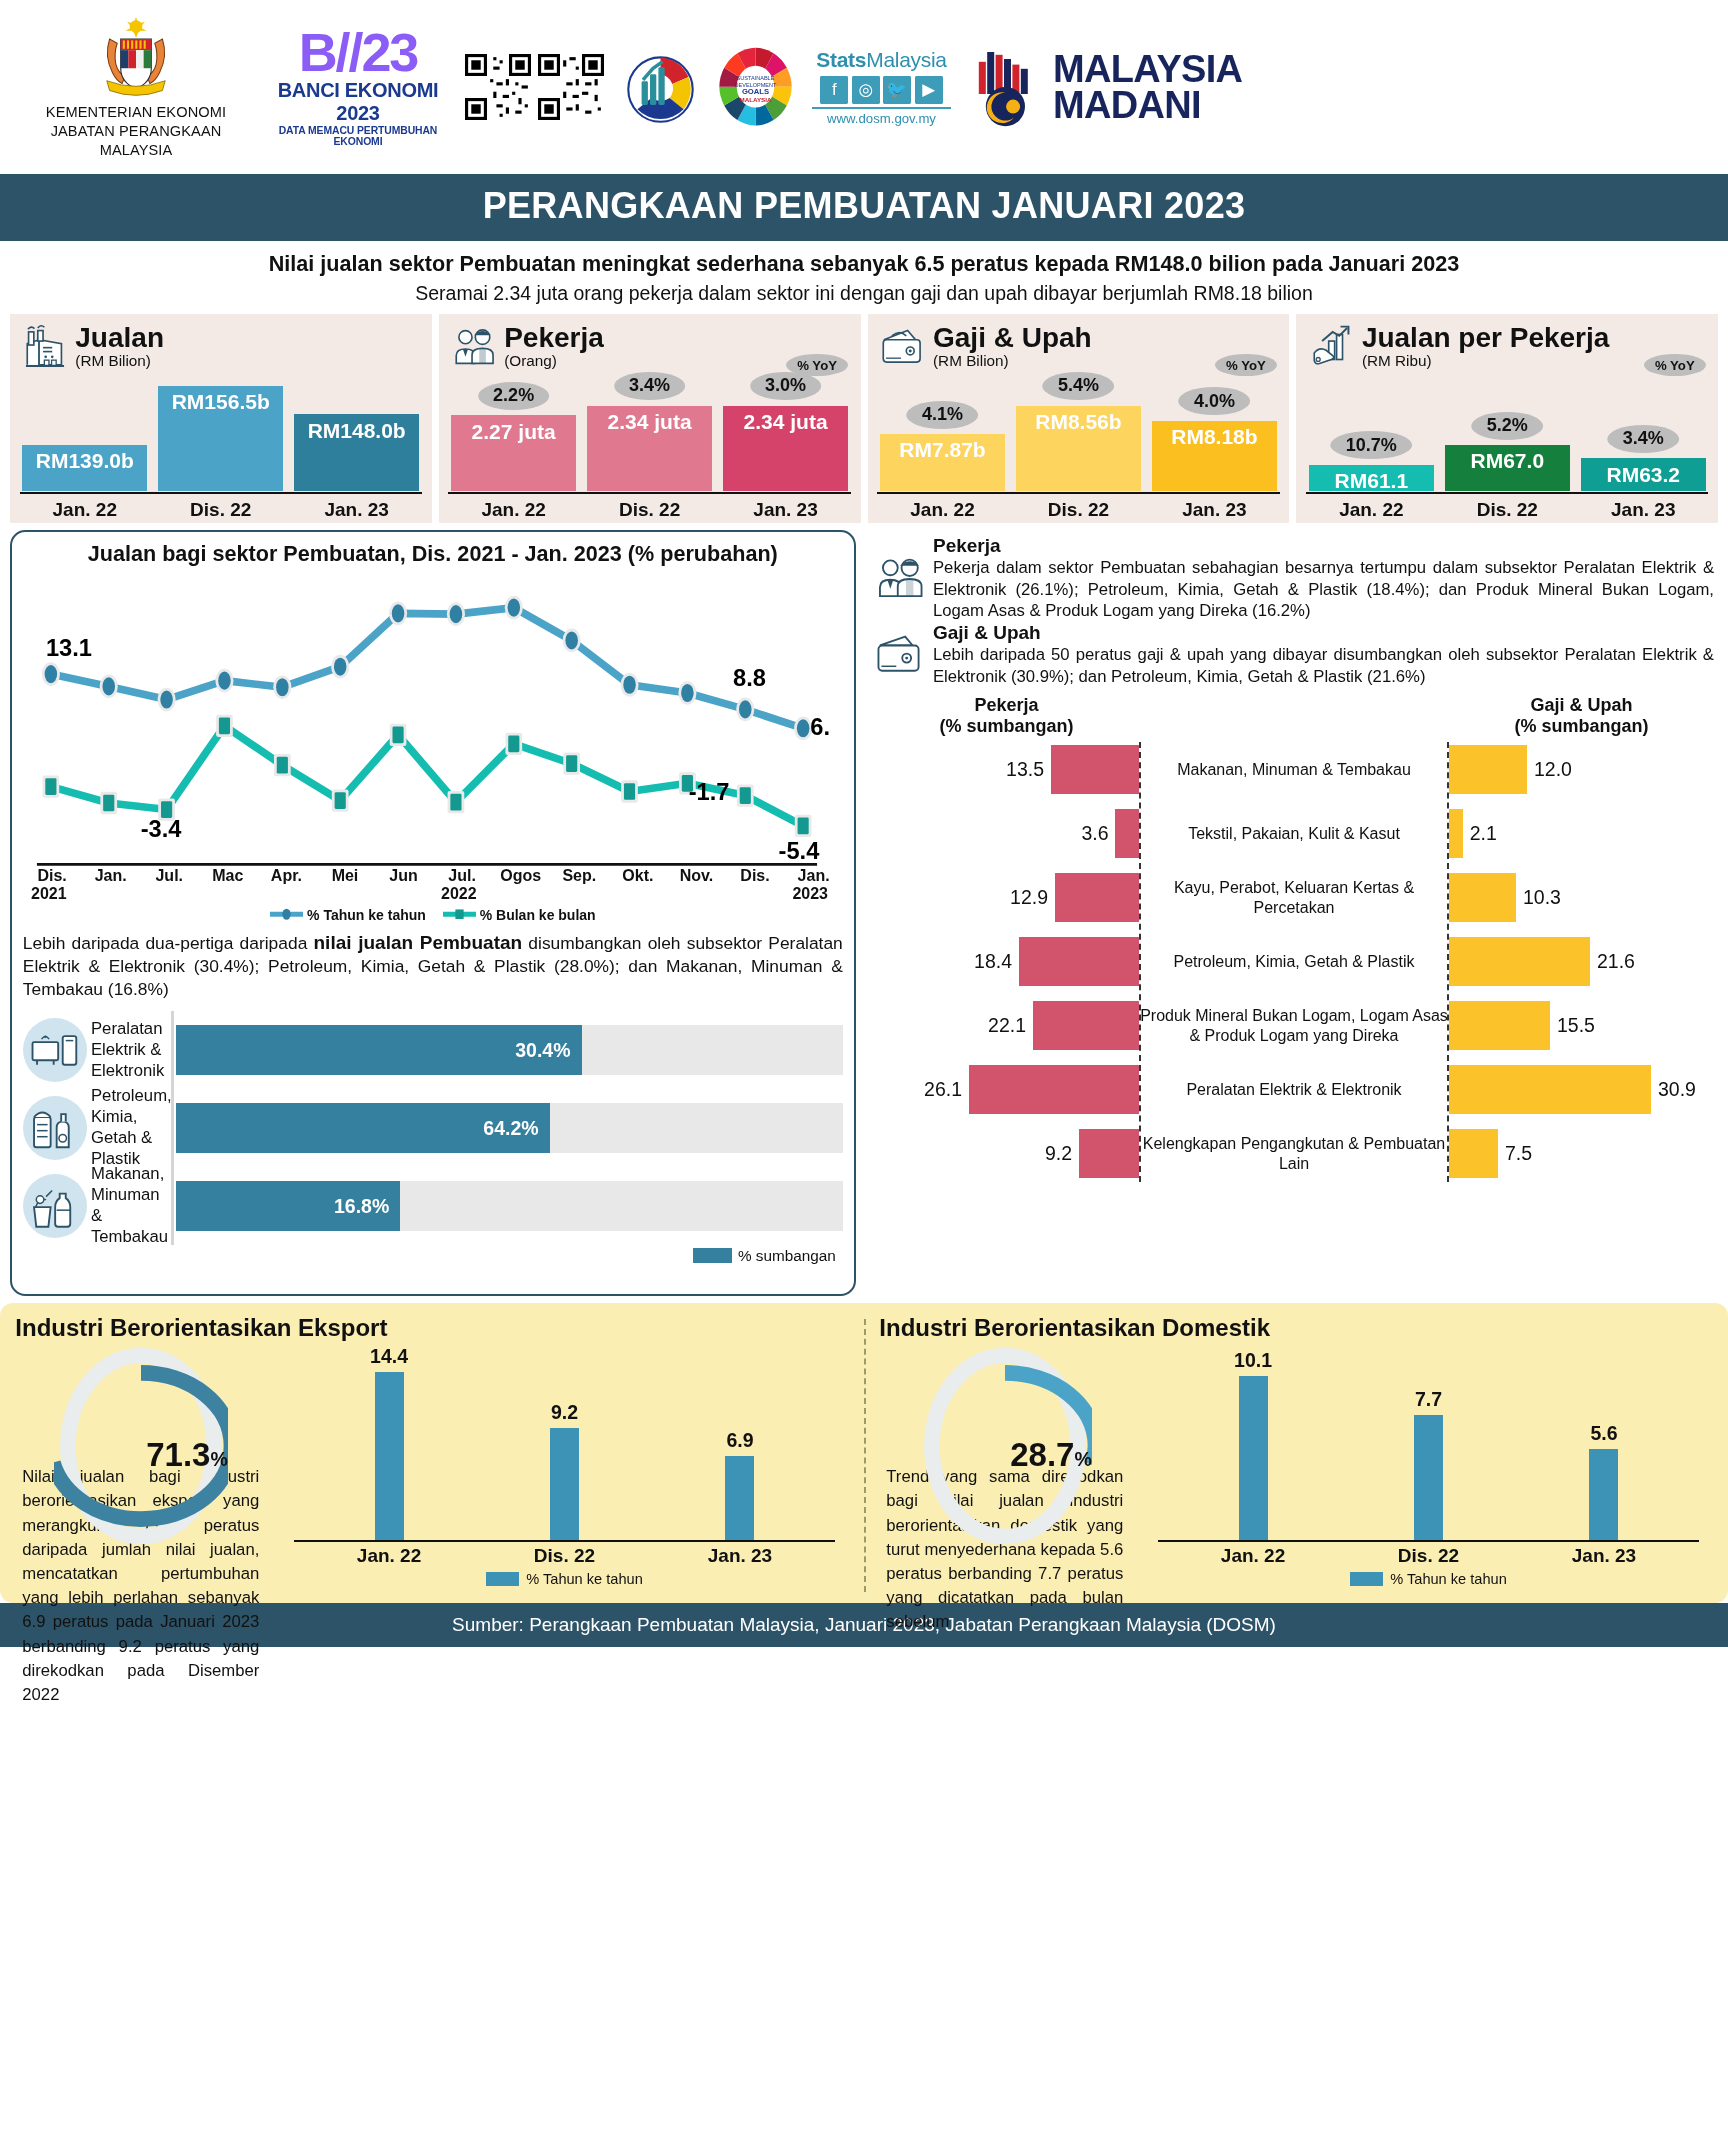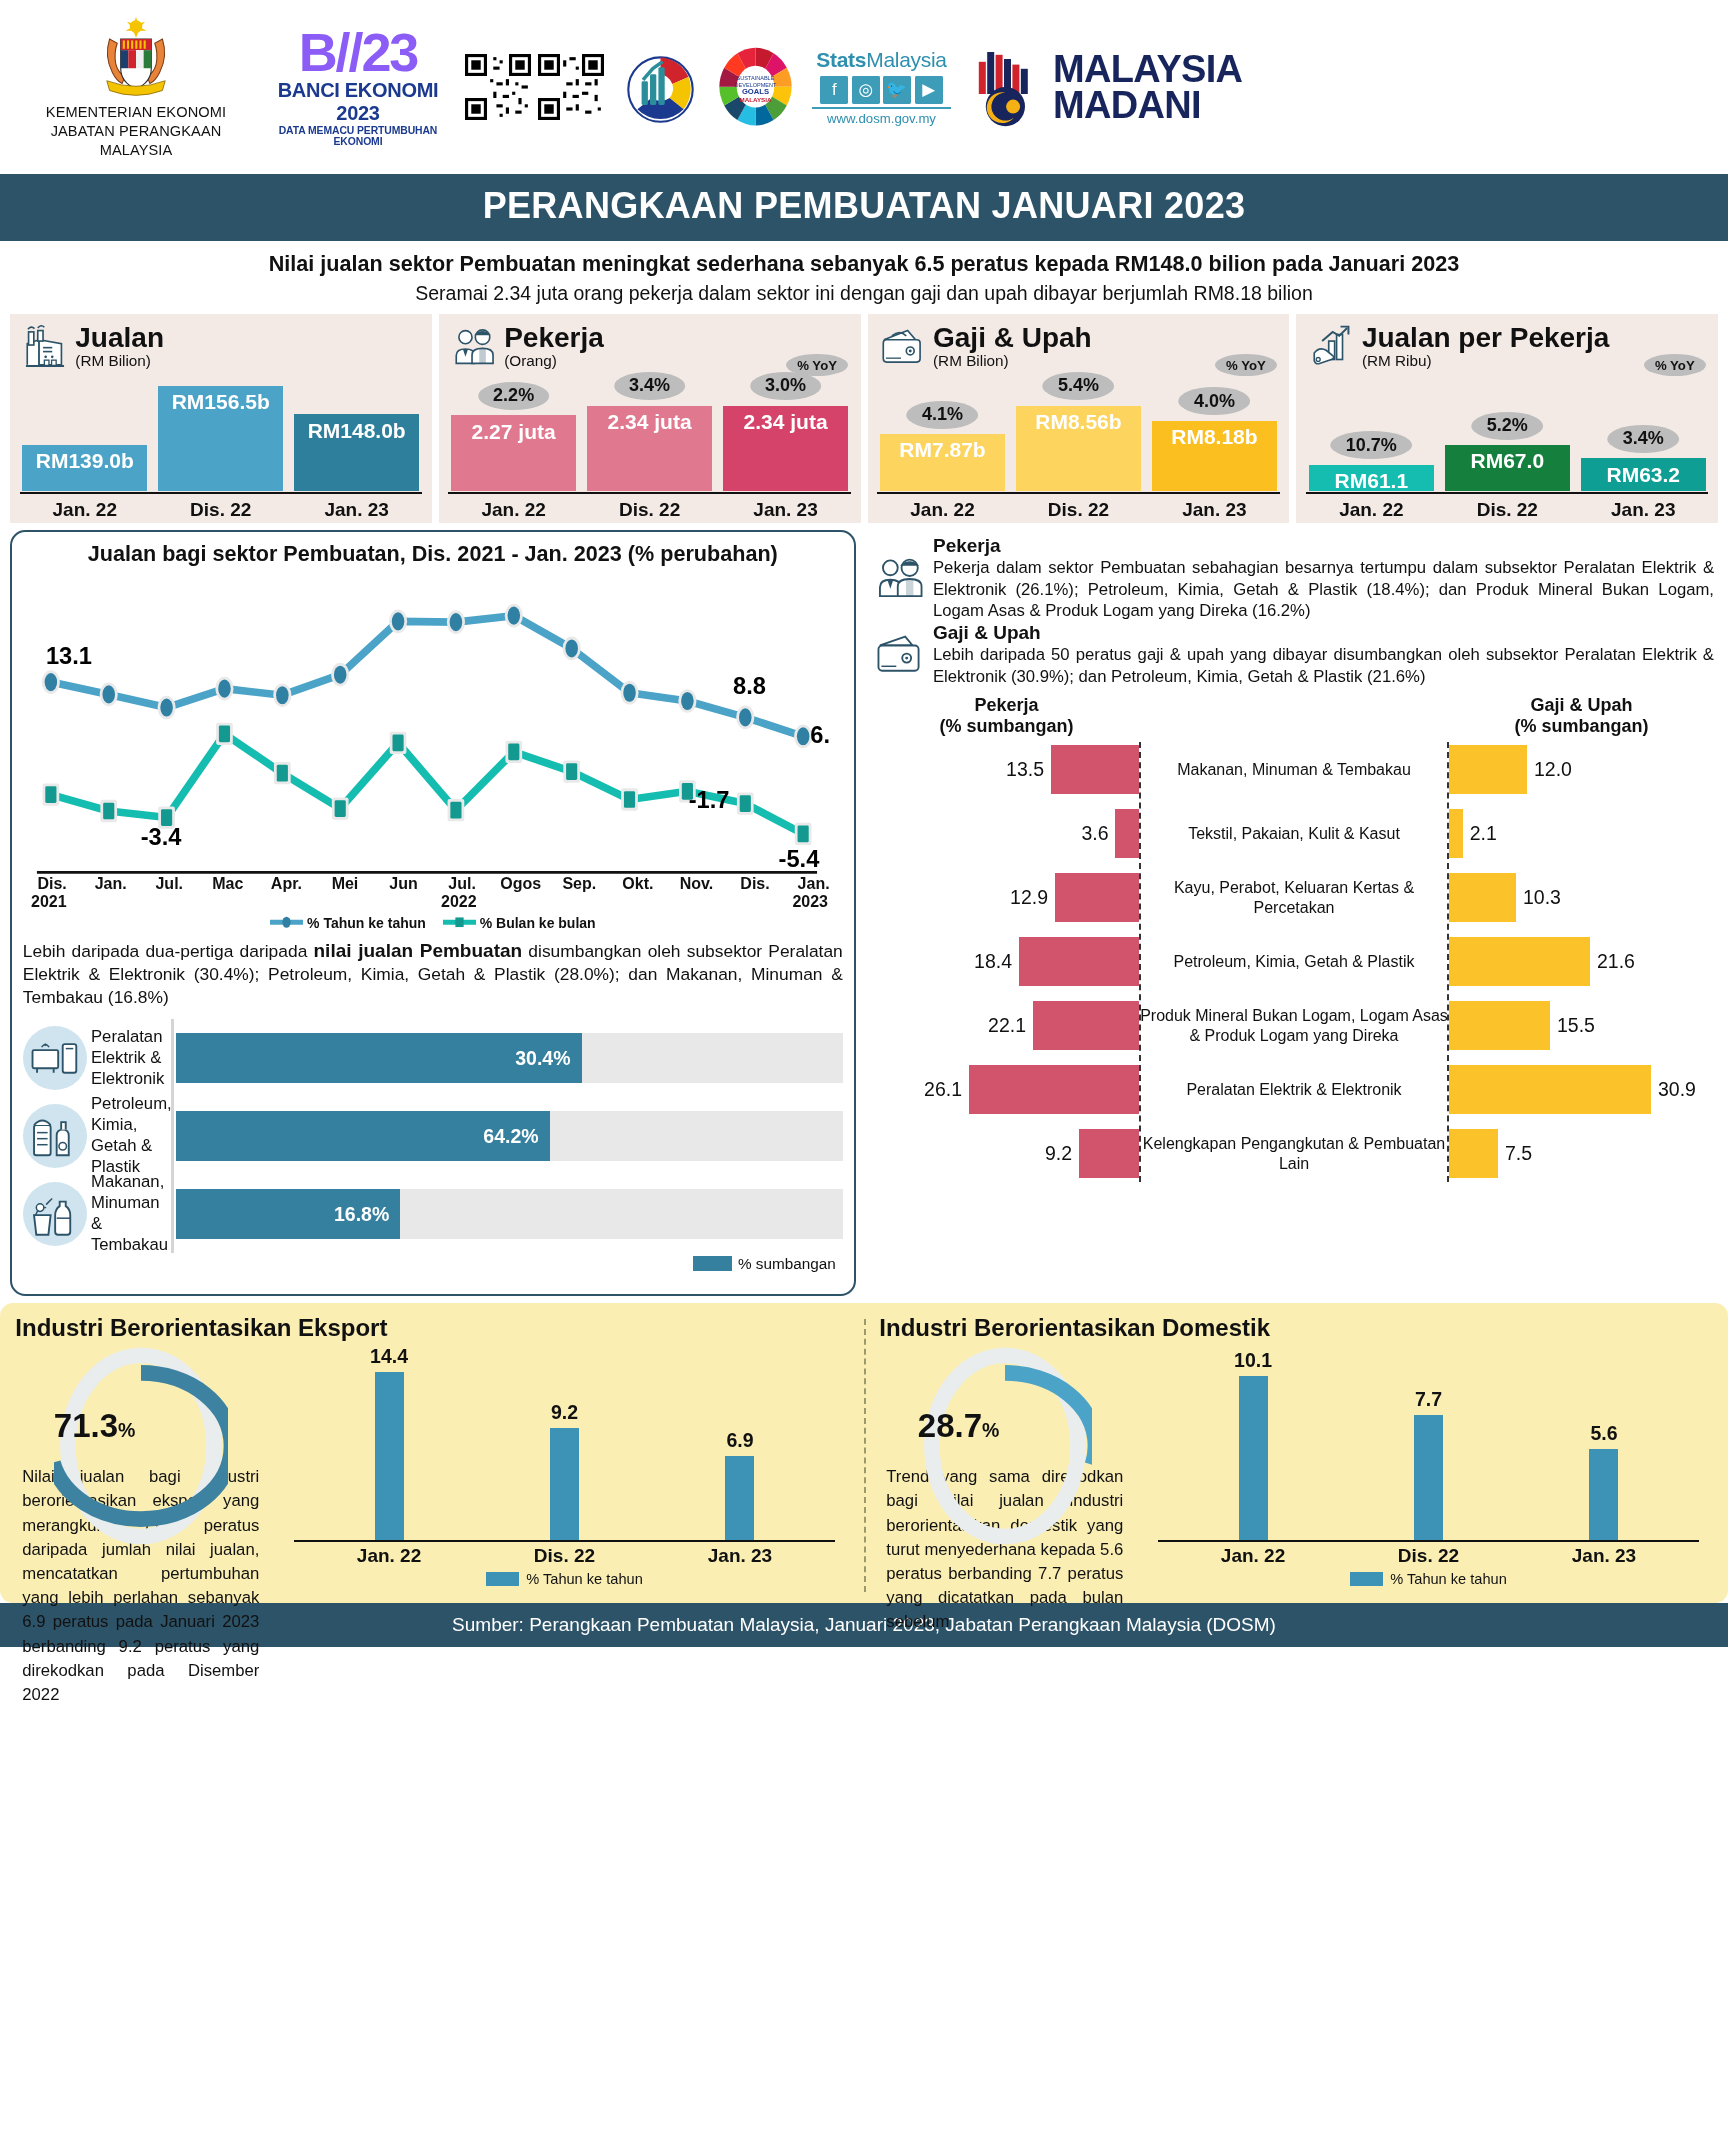--- a/index.html
+++ b/index.html
@@ -70,21 +70,21 @@
   }
   .axis { position:absolute; left:9.8px; right:9.8px; bottom:29px; height:2.8px; background:#111; }
   .xlabels { position:absolute; left:12.5px; right:12.5px; bottom:2.8px; display:flex; gap:11px; }
   .xlabels div { flex:1; text-align:center; font-size:19px; font-weight:bold; }
 
   
   .mid { display:flex; gap:8.4px; padding:7px 9.8px 0; height:773px; }
   .panel-left { width:846px; border:2.8px solid #2d5368; border-radius:15.3px; padding:8.4px 11px; position:relative; }
   .panel-right { flex:1; padding:5.6px 4.2px 0 9.8px; position:relative; }
 
-  .lc-title { font-size:21.6px; font-weight:bold; text-align:center; margin-bottom:14px;}
+  .lc-title { font-size:21.6px; font-weight:bold; text-align:center; margin-bottom:6px;}
   .linechart { position:relative; height:293px; }
   .lc-xrow { display:flex; margin-top:1.4px; }
   .lc-xrow div { flex:1; text-align:center; font-size:16px; font-weight:bold; }
   .lc-years { position:relative; height:19.5px; font-size:16px; font-weight:bold;}
   .lc-years span { position:absolute; }
   .lc-legend { display:flex; justify-content:center; gap:16.7px; align-items:center; margin-top:2.8px; font-size:14px; font-weight:bold;}
   .lg-item { display:flex; align-items:center; gap:4.2px; }
 
   .para { font-size:17.4px; line-height:1.32; text-align:justify; margin-top:7px; }
   .para b { font-weight:bold; font-size:19px;}
@@ -115,21 +115,21 @@
   .bf-val { font-size:19.5px; white-space:nowrap;}
   .dashline { position:absolute; top:0; bottom:0; border-left:2.1px dashed #333; }
 
   
   .bottom { display:flex; background:#faeeb3; margin-top:7px; height:300px; position:relative;border-radius:13px; }
   .bhalf { flex:1; padding:11px 15.3px 0; position:relative;}
   .bhalf-title { font-size:24px; font-weight:bold; margin-bottom:2.8px;}
   .bcontent { display:flex; height:254px; }
   .donutcol { width:251px; display:flex; flex-direction:column; align-items:center; }
   .donut { position:relative; width:174px; height:202px; }
-  .donut-val { position:absolute; left:0; right:0; top:62px; text-align:left; font-size:33px; font-weight:bold;}
+  .donut-val { position:absolute; left:0; right:0; top:91px; text-align:right; font-size:33px; font-weight:bold;}
   .donut-val span { font-size:19.5px;}
   .btext { font-size:16.7px; line-height:1.45; text-align:justify; padding:0 7px; align-self:flex-end; width:251px; margin-top:-82px;}
   .bchart { flex:1; position:relative; padding-left:14px;}
   .bbars { display:flex; align-items:flex-end; gap:28px; height:195px; padding:0 35px;}
   .bbar-col { flex:1; display:flex; flex-direction:column; align-items:center; justify-content:flex-end; height:100%;}
   .bbar-val { font-size:19.5px; font-weight:bold; margin-bottom:4.2px;}
   .bbar { width:29px; background:#3d93b5;}
   .bxaxis { border-top:2.8px solid #111; margin:0 14px; }
   .bxlab { display:flex; gap:28px; padding:0 35px; }
   .bxlab div { flex:1; text-align:center; font-size:19px; font-weight:bold; margin-top:2.8px;}

